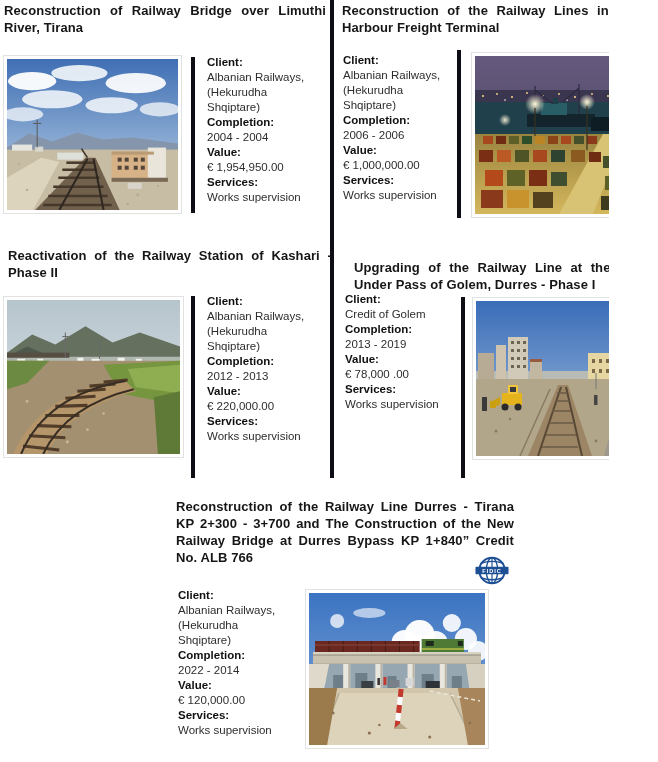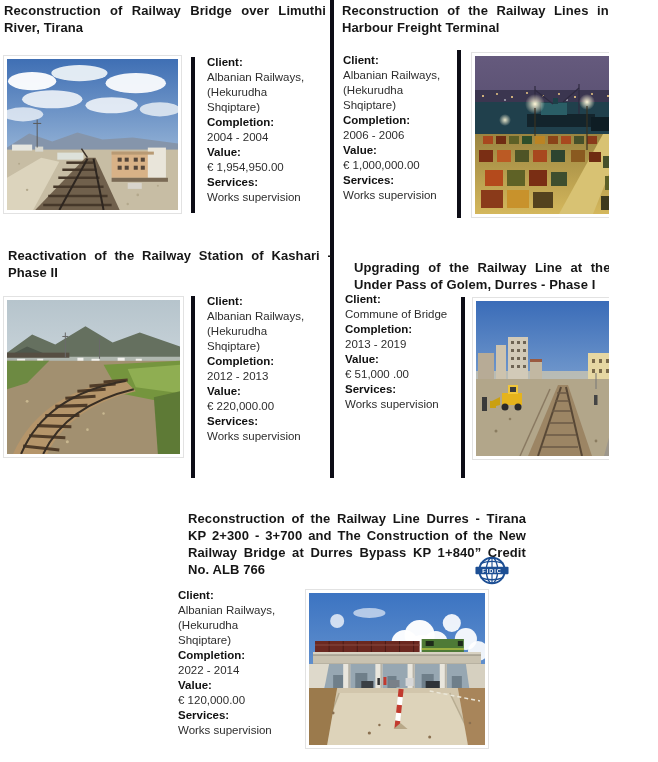--- a/index.html
+++ b/index.html
@@ -295,25 +295,25 @@
         <div class="detail-line bold">Services:</div>
         <div class="detail-line">Works supervision</div>
       </div>
   </section>
 
   <section>
     <h2 class="title" style="left:342px;top:247px;width:314px;margin:12px;">Upgrading of the Railway Line at the Railway Under Pass of Golem, Durres - Phase I</h2>
 
     <div class="details" style="left:345px;top:292px;width:114px;">
         <div class="detail-line bold">Client:</div>
-        <div class="detail-line">Commune of Bridge</div>
+        <div class="detail-line">Credit of Golem</div>
         <div class="detail-line bold">Completion:</div>
         <div class="detail-line">2013 - 2019</div>
         <div class="detail-line bold">Value:</div>
-        <div class="detail-line">€ 51,000 .00</div>
+        <div class="detail-line">€ 78,000 .00</div>
         <div class="detail-line bold">Services:</div>
         <div class="detail-line">Works supervision</div>
       </div>
 
     <div class="vbar" style="left:461px;top:297px;height:181px;"></div>
 
     <figure class="photo" style="left:472px;top:297px;width:178px;height:163px;margin:0;">
       <svg viewBox="0 0 170 155" preserveAspectRatio="none" aria-hidden="true">
         <defs>
           <linearGradient id="p4sky" x1="0" y1="0" x2="0" y2="1">
@@ -394,21 +394,21 @@
             <circle cx="20" cy="130" r="1.5"></circle>
             <circle cx="120" cy="140" r="1.4"></circle>
             <circle cx="140" cy="120" r="1.2"></circle>
             <circle cx="34" cy="118" r="1.3"></circle>
           </g>
       </svg>
     </figure>
   </section>
 
   <section>
-    <h2 class="title" style="left:176px;top:498px;width:338px;margin:12px;">Reconstruction of the Railway Line Durres - Tirana KP 2+300 - 3+700 and The Construction of the New Railway Bridge at Durres Bypass KP 1+840” Credit No. ALB 766</h2>
+    <h2 class="title" style="left:176px;top:498px;width:338px;margin:0;">Reconstruction of the Railway Line Durres - Tirana KP 2+300 - 3+700 and The Construction of the New Railway Bridge at Durres Bypass KP 1+840” Credit No. ALB 766</h2>
 
     <figure class="fidic" style="left:475px;top:553px;width:34px;height:36px;margin:0;">
       <svg viewBox="0 0 36 36" width="34" height="36" aria-hidden="true">
         <circle cx="18" cy="17.5" r="13.5" fill="#ffffff" stroke="#1d4f94" stroke-width="2"></circle>
         <ellipse cx="18" cy="17.5" rx="6" ry="13.5" fill="none" stroke="#1d4f94" stroke-width="1.4"></ellipse>
         <path d="M6 10 Q18 5.5 30 10" fill="none" stroke="#1d4f94" stroke-width="1.4"></path>
         <path d="M6 25 Q18 29.5 30 25" fill="none" stroke="#1d4f94" stroke-width="1.4"></path>
         <line x1="18" y1="4" x2="18" y2="31" stroke="#1d4f94" stroke-width="1.2"></line>
         <rect x="0.5" y="13.5" width="35" height="8" rx="1" fill="#1d4f94"></rect>
         <text x="18" y="19.8" text-anchor="middle" font-family="Liberation Sans, sans-serif" font-size="6" font-weight="bold" letter-spacing="1" fill="#ffffff">FIDIC</text>

